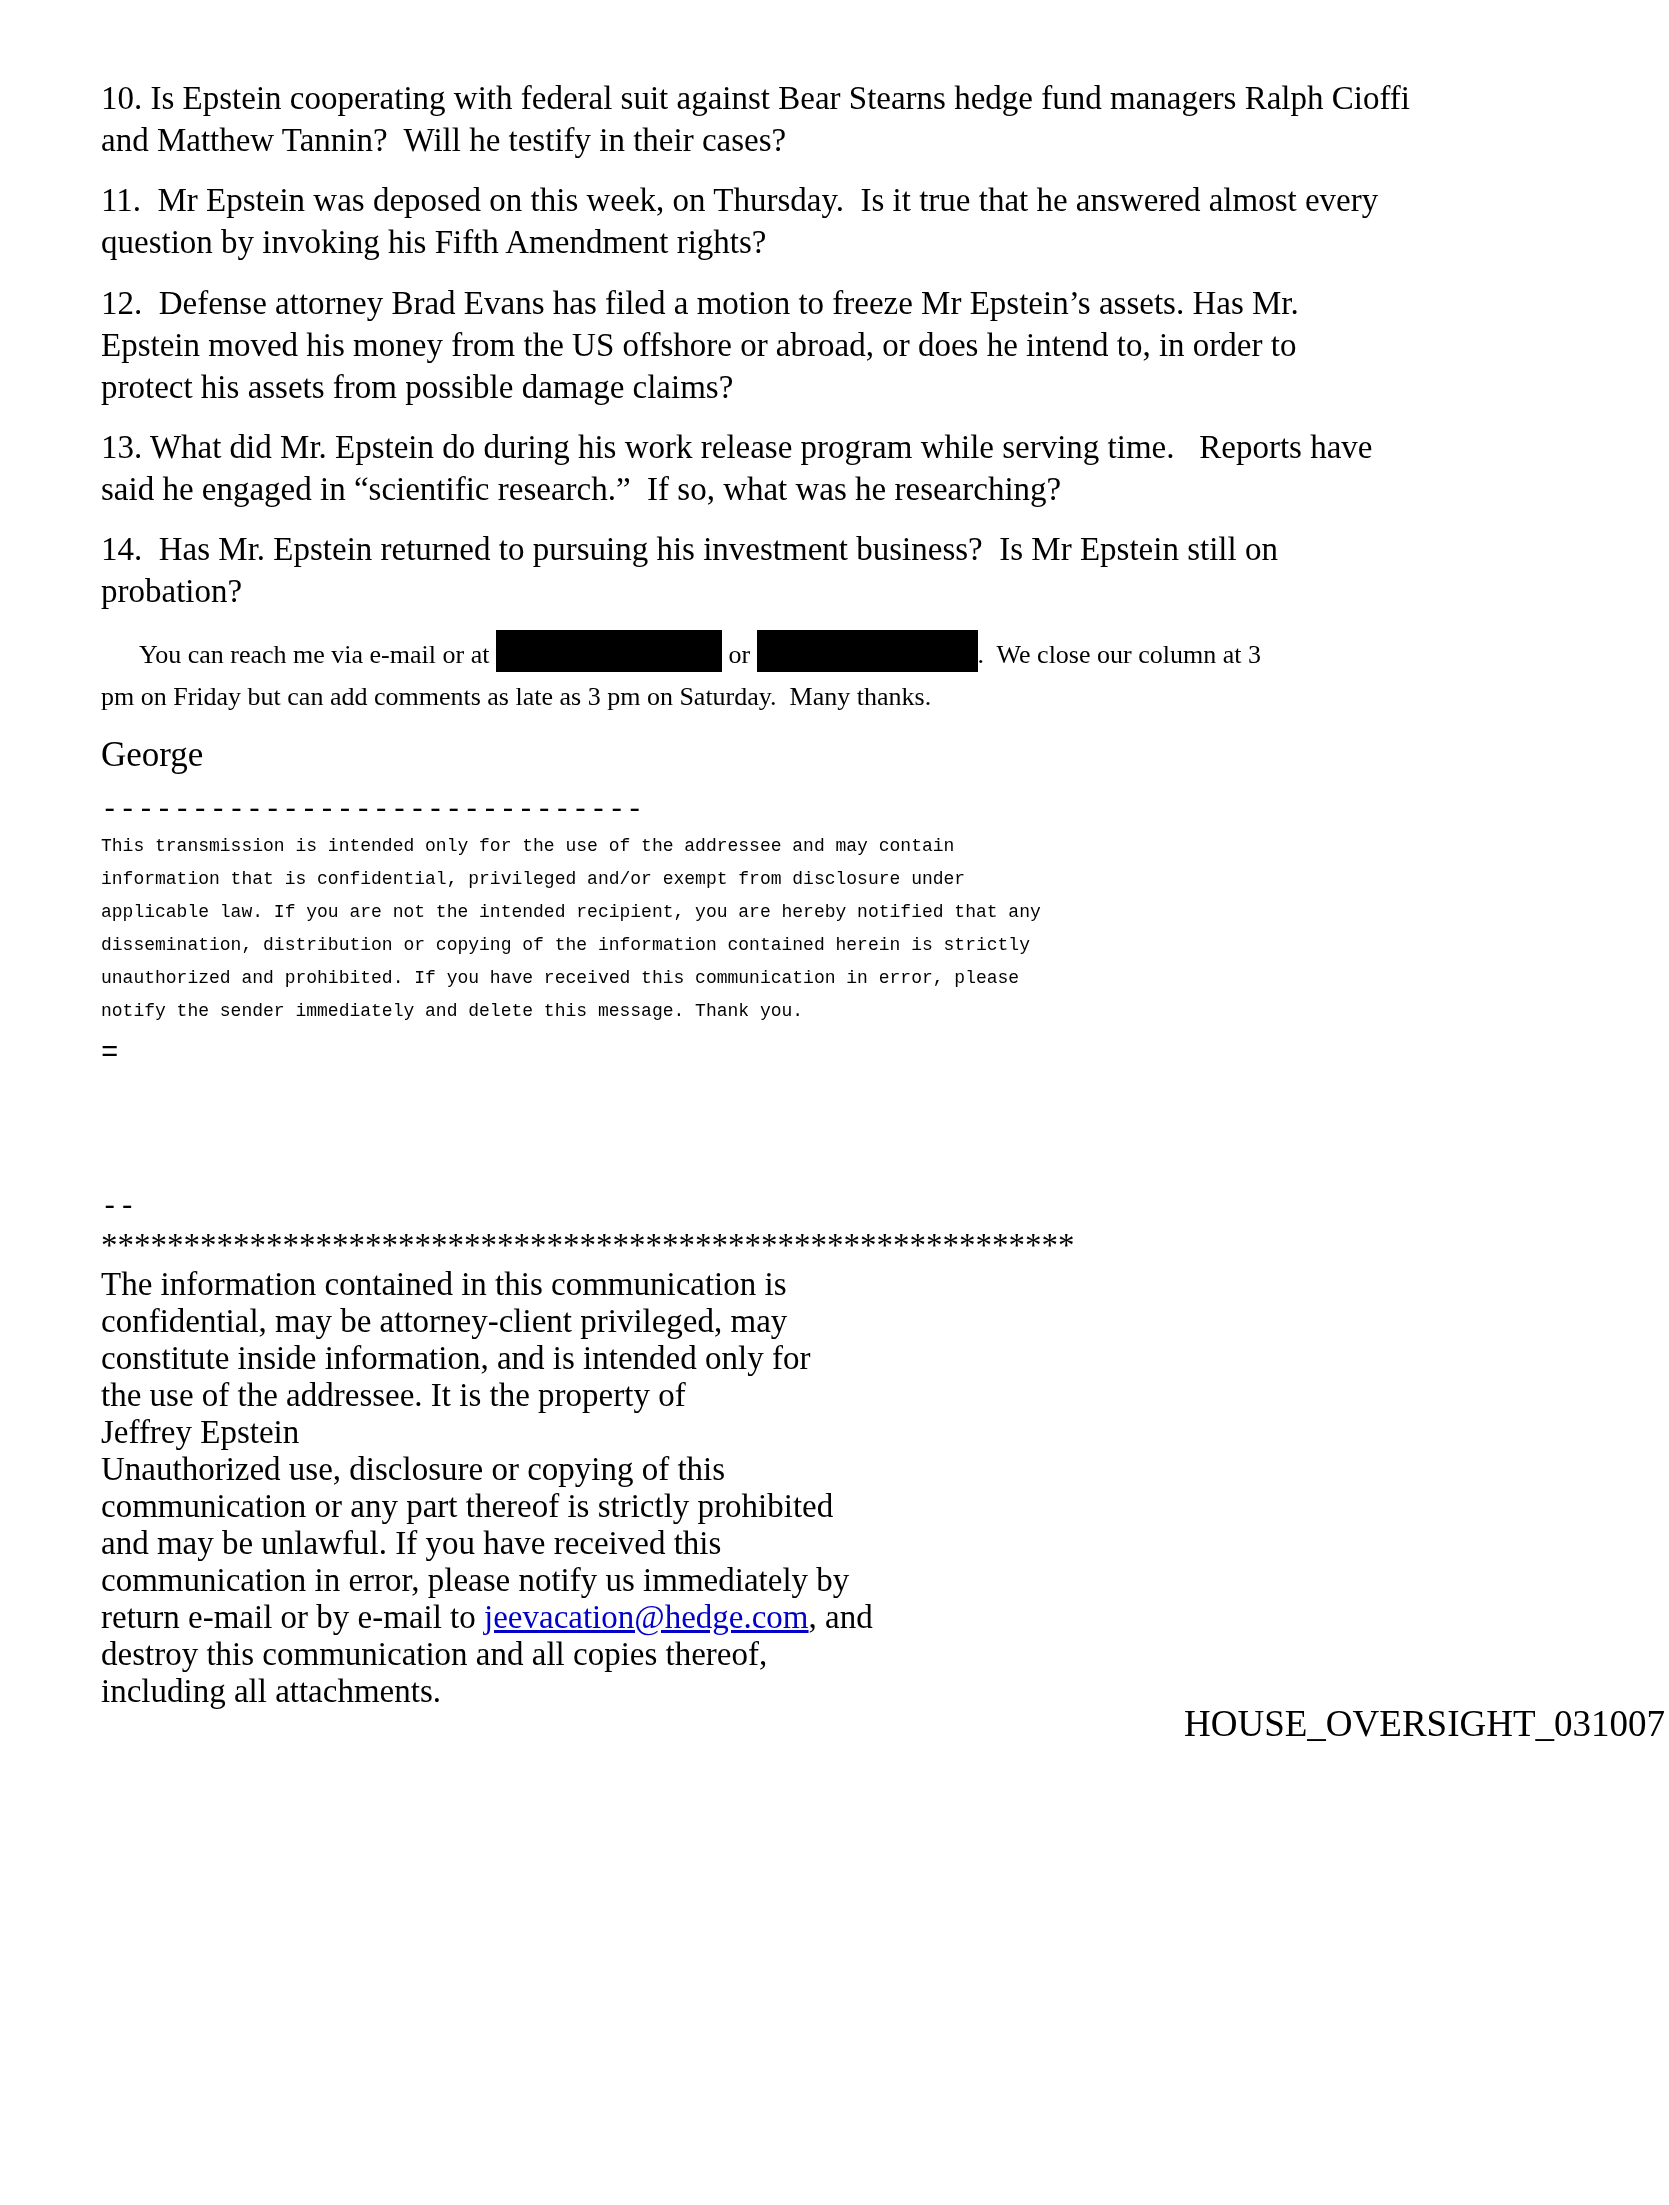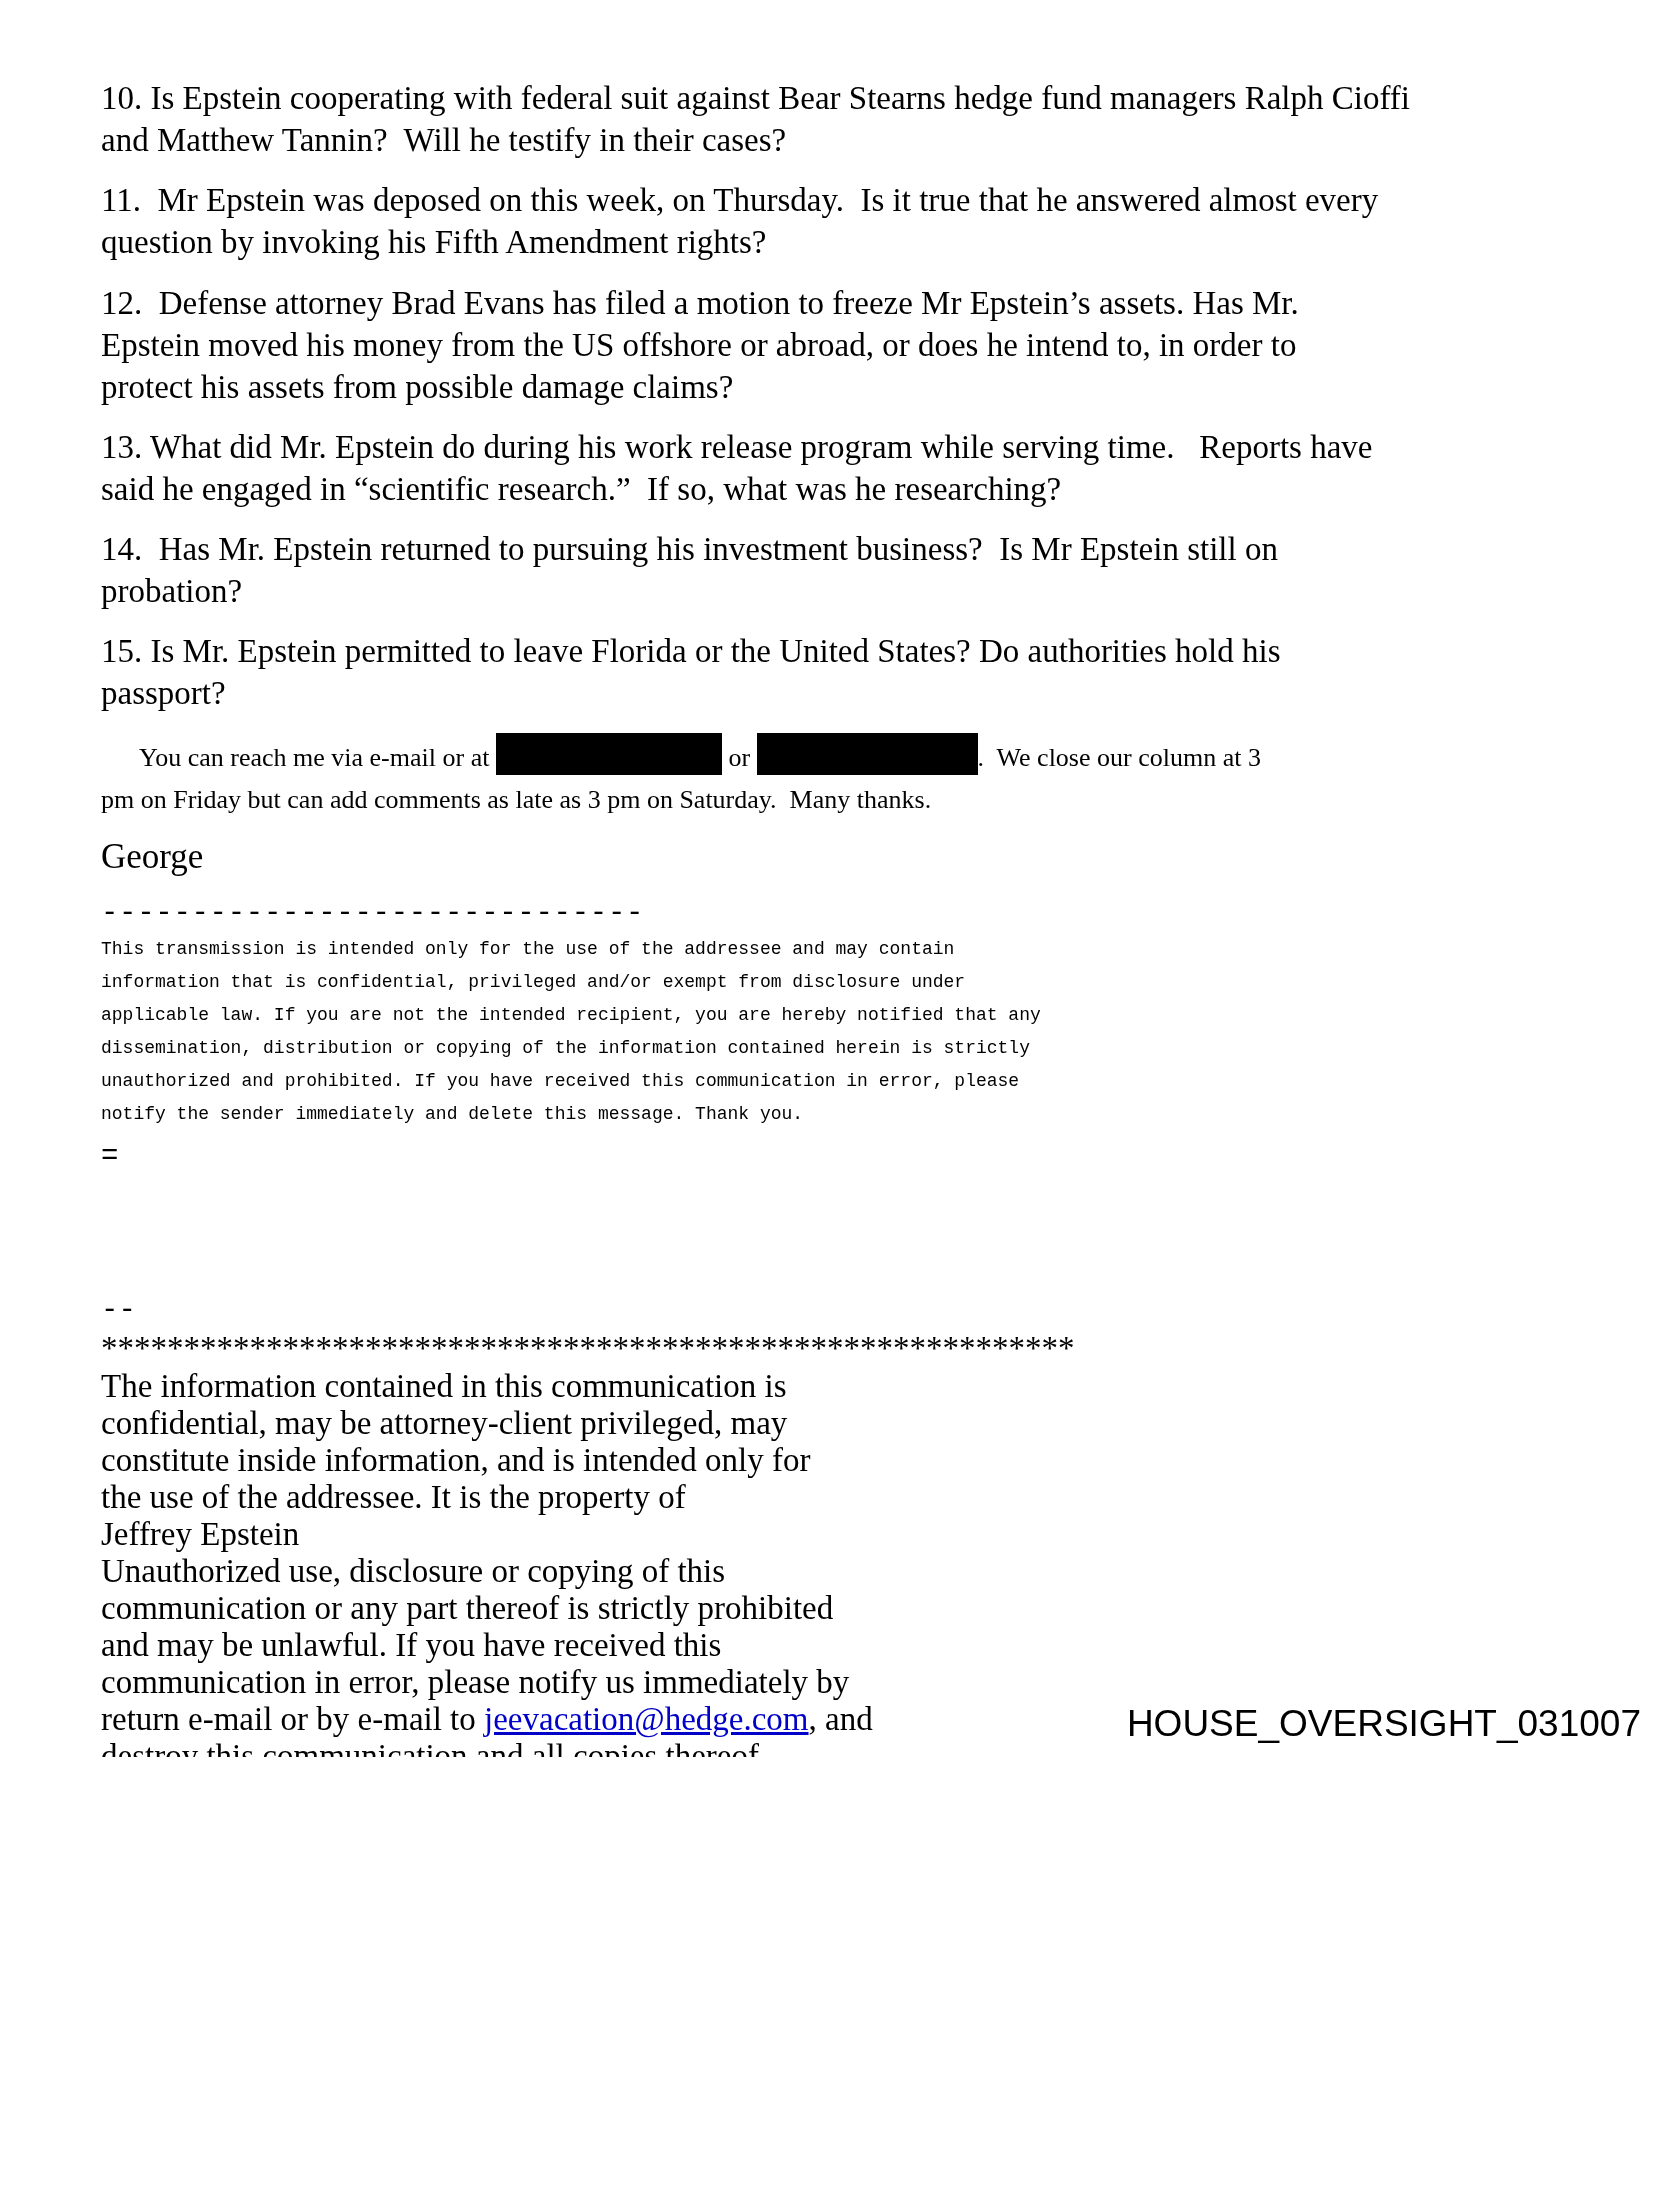--- a/index.html
+++ b/index.html
@@ -83,23 +83,23 @@
     line-height: 37px;
   }
   .notice .block { white-space: pre-wrap; }
   .email-link {
     color: #0000c8;
     text-decoration: underline;
     cursor: pointer;
   }
   .footer {
     position: absolute;
-    right: 28px;
+    right: 4px;
     bottom: 14.4px;
-    font-family: Liberation Sans, sans-serif;
+    font-family: Liberation Serif, serif;
     font-size: 37px;
     line-height: 39px;
     color: #000000;
     margin-top: 27px;
   }
 </style>
 </head>
 <body>
 
 <div class="page">
@@ -109,22 +109,20 @@
 and Matthew Tannin?  Will he testify in their cases?</p>
     <p class="q">11.  Mr Epstein was deposed on this week, on Thursday.  Is it true that he answered almost every
 question by invoking his Fifth Amendment rights?</p>
     <p class="q">12.  Defense attorney Brad Evans has filed a motion to freeze Mr Epstein’s assets. Has Mr.
 Epstein moved his money from the US offshore or abroad, or does he intend to, in order to
 protect his assets from possible damage claims?</p>
     <p class="q">13. What did Mr. Epstein do during his work release program while serving time.   Reports have
 said he engaged in “scientific research.”  If so, what was he researching?</p>
     <p class="q">14.  Has Mr. Epstein returned to pursuing his investment business?  Is Mr Epstein still on
 probation?</p>
-    <p class="q">15. Is Mr. Epstein permitted to leave Florida or the United States? Do authorities hold his
-passport?</p>
 
     <p class="contact"><span class="seg">You can reach me via e-mail or at </span><span class="redact r1" style="background: rgb(0, 0, 0);"></span><span class="seg"> or </span><span class="redact r2" style="background: rgb(0, 0, 0);"></span><span class="seg">.  We close our column at 3</span><br><span class="seg">pm on Friday but can add comments as late as 3 pm on Saturday.  Many thanks.</span></p>
 
     <p class="sig">George</p>
 
     <div class="dash-line">------------------------------</div>
 
     <div class="mono">This transmission is intended only for the use of the addressee and may contain
 information that is confidential, privileged and/or exempt from disclosure under
 applicable law. If you are not the intended recipient, you are hereby notified that any

